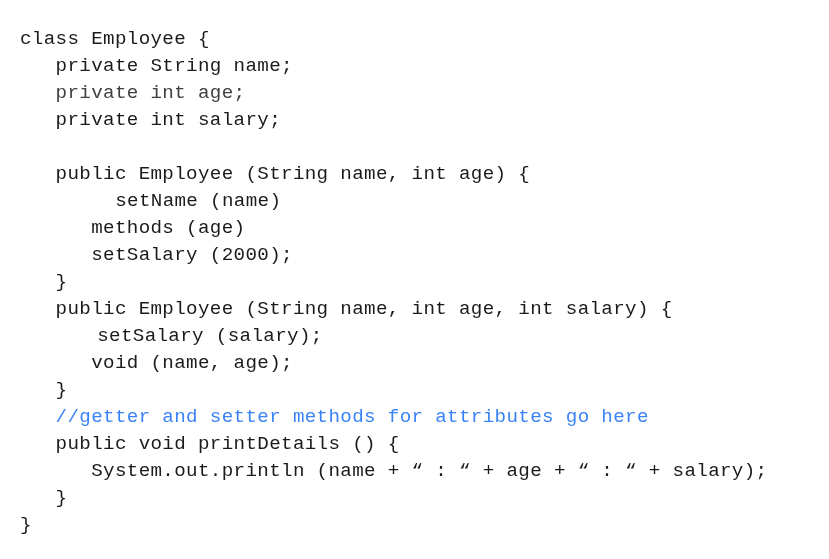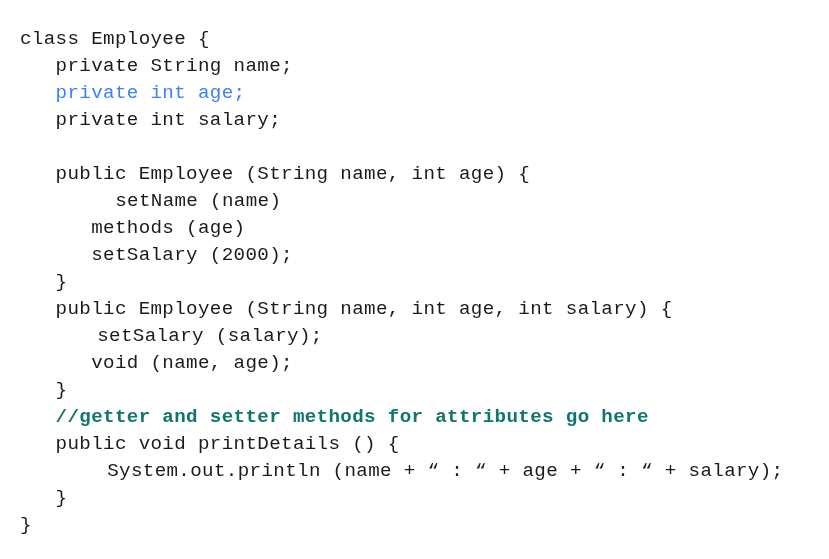--- a/index.html
+++ b/index.html
@@ -38,30 +38,30 @@
   .code-line.blank {
     color: transparent;
   }
 </style>
 </head>
 <body>
 
 <div id="code-block" style="background: rgb(255, 255, 255);">
     <div class="code-line" style="color: rgb(27, 27, 27);">class Employee {</div>
     <div class="code-line" style="color: rgb(27, 27, 27);">   private String name;</div>
-    <div class="code-line" style="color: #3b82f6;">   private int age;</div>
+    <div class="code-line" style="color: #404040;">   private int age;</div>
     <div class="code-line" style="color: rgb(27, 27, 27);">   private int salary;</div>
     <div class="code-line blank" style="color: rgb(27, 27, 27);"></div>
     <div class="code-line" style="color: rgb(27, 27, 27);">   public Employee (String name, int age) {</div>
     <div class="code-line" style="color: rgb(27, 27, 27); margin-left: 24px;">      setName (name)</div>
     <div class="code-line" style="color: rgb(27, 27, 27);">      methods (age)</div>
     <div class="code-line" style="color: rgb(27, 27, 27);">      setSalary (2000);</div>
     <div class="code-line" style="color: rgb(27, 27, 27);">   }</div>
     <div class="code-line" style="color: rgb(27, 27, 27);">   public Employee (String name, int age, int salary) {</div>
     <div class="code-line" style="color: rgb(27, 27, 27); margin-left: 6px;">      setSalary (salary);</div>
     <div class="code-line" style="color: rgb(27, 27, 27);">      void (name, age);</div>
     <div class="code-line" style="color: rgb(27, 27, 27);">   }</div>
-    <div class="code-line" style="color: #0f766e; font-weight: bold;">   //getter and setter methods for attributes go here</div>
+    <div class="code-line" style="color: #3b82f6;">   //getter and setter methods for attributes go here</div>
     <div class="code-line" style="color: rgb(27, 27, 27);">   public void printDetails () {</div>
-    <div class="code-line" style="color: rgb(27, 27, 27); margin-left: 16px;">      System.out.println (name + “ : “ + age + “ : “ + salary);</div>
+    <div class="code-line" style="color: rgb(27, 27, 27);">      System.out.println (name + “ : “ + age + “ : “ + salary);</div>
     <div class="code-line" style="color: rgb(27, 27, 27);">   }</div>
     <div class="code-line" style="color: rgb(27, 27, 27);">}</div>
   </div>
 
 </body></html>

